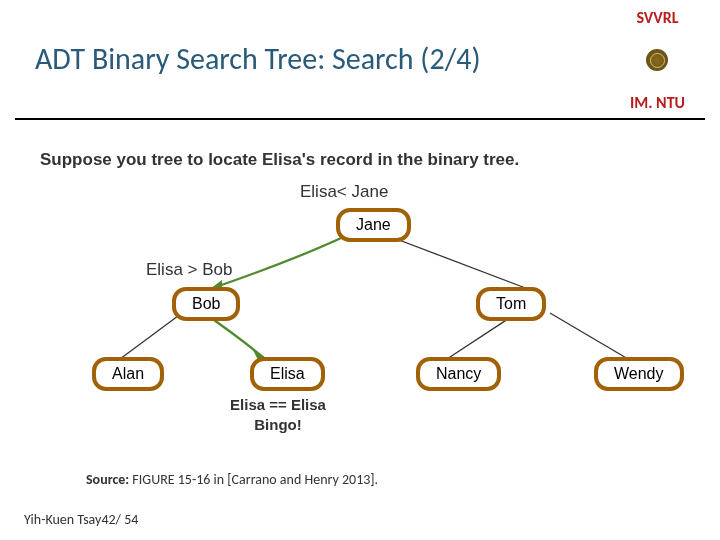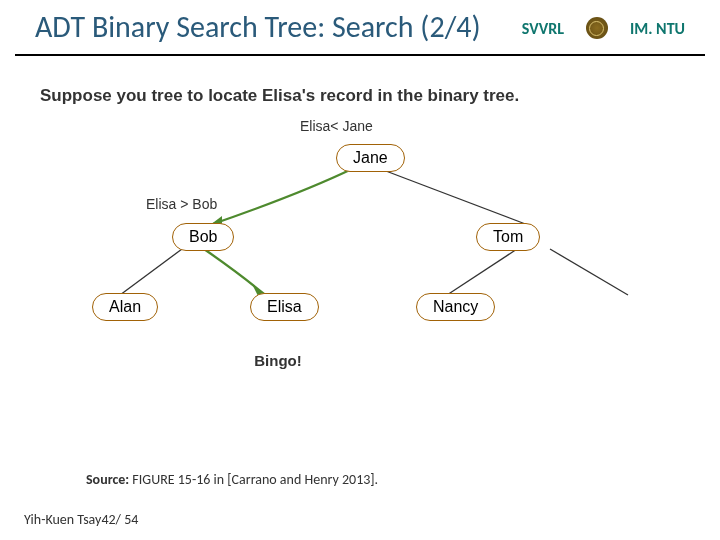--- a/index.html
+++ b/index.html
@@ -23,23 +23,24 @@
     font-size: 30px;
     color: #2a5a7a;
     flex: 1;
     padding-bottom: 9px;
   }
   .header-right {
     display: flex;
     align-items: center;
     gap: 22px;
     font-size: 16px;
-    color: #0f766e;
+    color: #b91c1c;
     padding-bottom: 6px;
     font-weight:bold;
+    flex-direction:column;
   }
   .logo {
     width: 22px;
     height: 22px;
     border-radius: 50%;
     background: radial-gradient(circle, #8a6b1f 0%, #5a4510 100%);
     display:flex;align-items:center;justify-content:center;
   }
   .logo::after{content:"";width:13px;height:13px;border:1px solid #d8c070;border-radius:50%;}
   .body-text {
@@ -50,31 +51,31 @@
     font-family: Verdana, Arial, sans-serif;
   }
   .diagram {
     position: relative;
     width: 100%;
     height: 300px;
   }
   .node {
     position: absolute;
     background: #fff;
-    border: 1px solid #a16207;
+    border: 4px solid #a16207;
     border-radius: 14px;
     padding: 4px 16px;
     font-size: 16px;
     font-family: Verdana, Arial, sans-serif;
     text-align:center;
     white-space: nowrap;
   }
   .ann {
     position: absolute;
-    font-size: 14px;
+    font-size: 17px;
     font-family: Verdana, Arial, sans-serif;
     color: #333;
     white-space: nowrap;
   }
   .bingo {
     position:absolute;
     font-size:15px;
     font-weight:bold;
     color:#333;
     text-align:center;
@@ -133,23 +134,24 @@
   <div class="ann" style="left:300px;top:12px">Elisa&lt; Jane</div>
   <div class="node" style="left:336px;top:38px">Jane</div>
 
   <div class="ann" style="left:146px;top:90px">Elisa &gt; Bob</div>
   <div class="node" style="left:172px;top:117px">Bob</div>
   <div class="node" style="left:476px;top:117px">Tom</div>
 
   <div class="node" style="left:250px;top:187px">Elisa</div>
   <div class="node" style="left:92px;top:187px">Alan</div>
   <div class="node" style="left:416px;top:187px">Nancy</div>
+  <div class="node" style="left:594px;top:187px">Wendy</div>
 
   <div class="bingo" style="left:208px;top:225px">
-    <br>
+    <span>Elisa == Elisa</span><br>
     <span>Bingo!</span>
   </div>
 </div>
 
 <div class="source">
   <b>Source:</b><span> FIGURE 15-16 in [Carrano and Henry 2013].</span>
 </div>
 
 <div class="footer">
   <span>Yih-Kuen Tsay</span>

